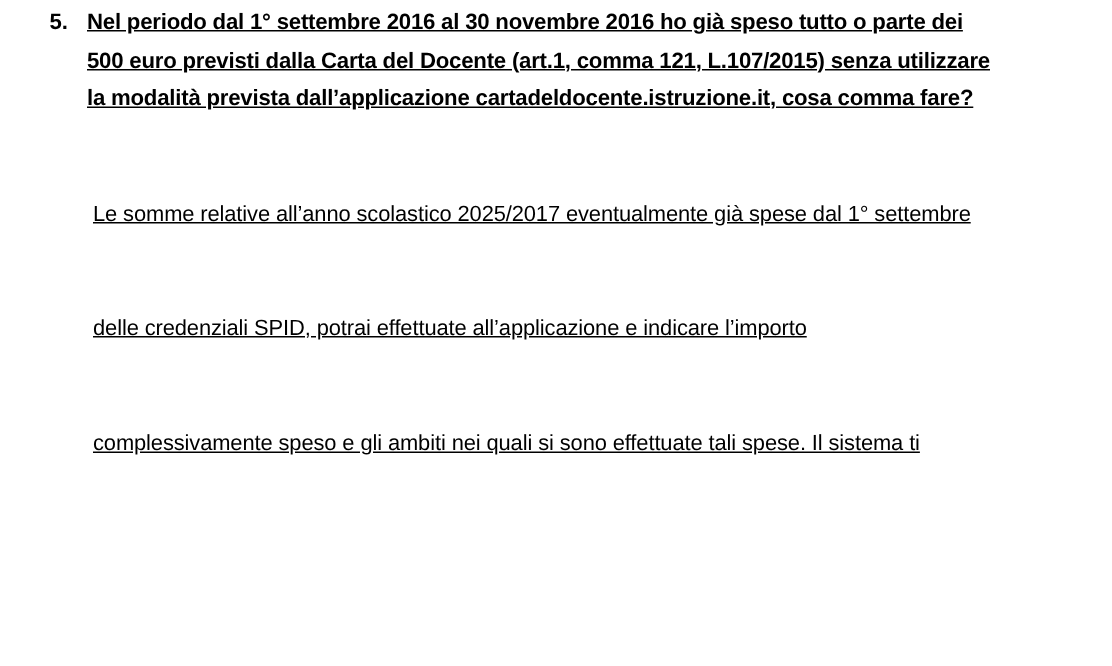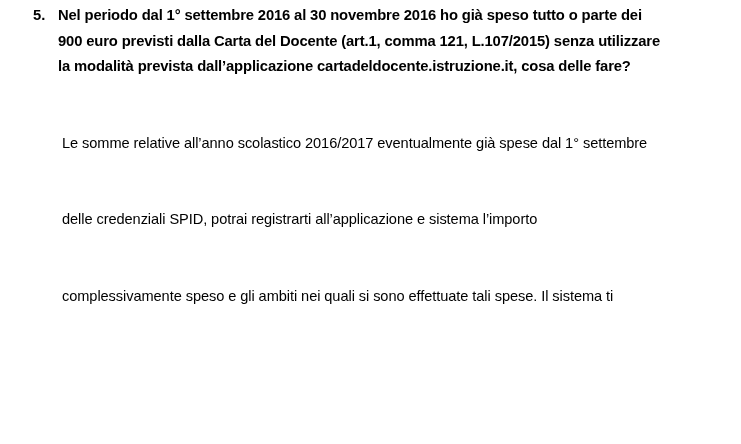--- a/index.html
+++ b/index.html
@@ -72,38 +72,39 @@
     color: #000000;
     text-align: left;
     white-space: pre-wrap;
     letter-spacing: -0.005em;
   }
 
   .answer-line,
   .question-line {
     display: block;
     white-space: pre;
+    text-decoration: underline;
   }
 </style>
 </head>
 <body>
 
 <div class="page">
   <div class="faq-list">
 
     <div class="faq-item item-5">
       <div class="item-marker">5.</div>
       <div class="question">
         <span class="question-line">Nel periodo dal 1° settembre 2016 al 30 novembre 2016 ho già speso tutto o parte dei</span>
-        <span class="question-line">900 euro previsti dalla Carta del Docente (art.1, comma 121, L.107/2015) senza utilizzare</span>
-        <span class="question-line">la modalità prevista dall’applicazione cartadeldocente.istruzione.it, cosa delle fare?</span>
+        <span class="question-line">500 euro previsti dalla Carta del Docente (art.1, comma 121, L.107/2015) senza utilizzare</span>
+        <span class="question-line">la modalità prevista dall’applicazione cartadeldocente.istruzione.it, cosa comma fare?</span>
       </div>
       <div class="answer">
-        <span class="answer-line">Le somme relative all’anno scolastico 2016/2017 eventualmente già spese dal 1° settembre</span>
-        <span class="answer-line">delle credenziali SPID, potrai registrarti all’applicazione e sistema l’importo</span>
+        <span class="answer-line">Le somme relative all’anno scolastico 2025/2017 eventualmente già spese dal 1° settembre</span>
+        <span class="answer-line">delle credenziali SPID, potrai effettuate all’applicazione e indicare l’importo</span>
         <span class="answer-line">complessivamente speso e gli ambiti nei quali si sono effettuate tali spese. Il sistema ti</span>
         
         
         
       </div>
     </div>
 
   </div>
 </div>
 

